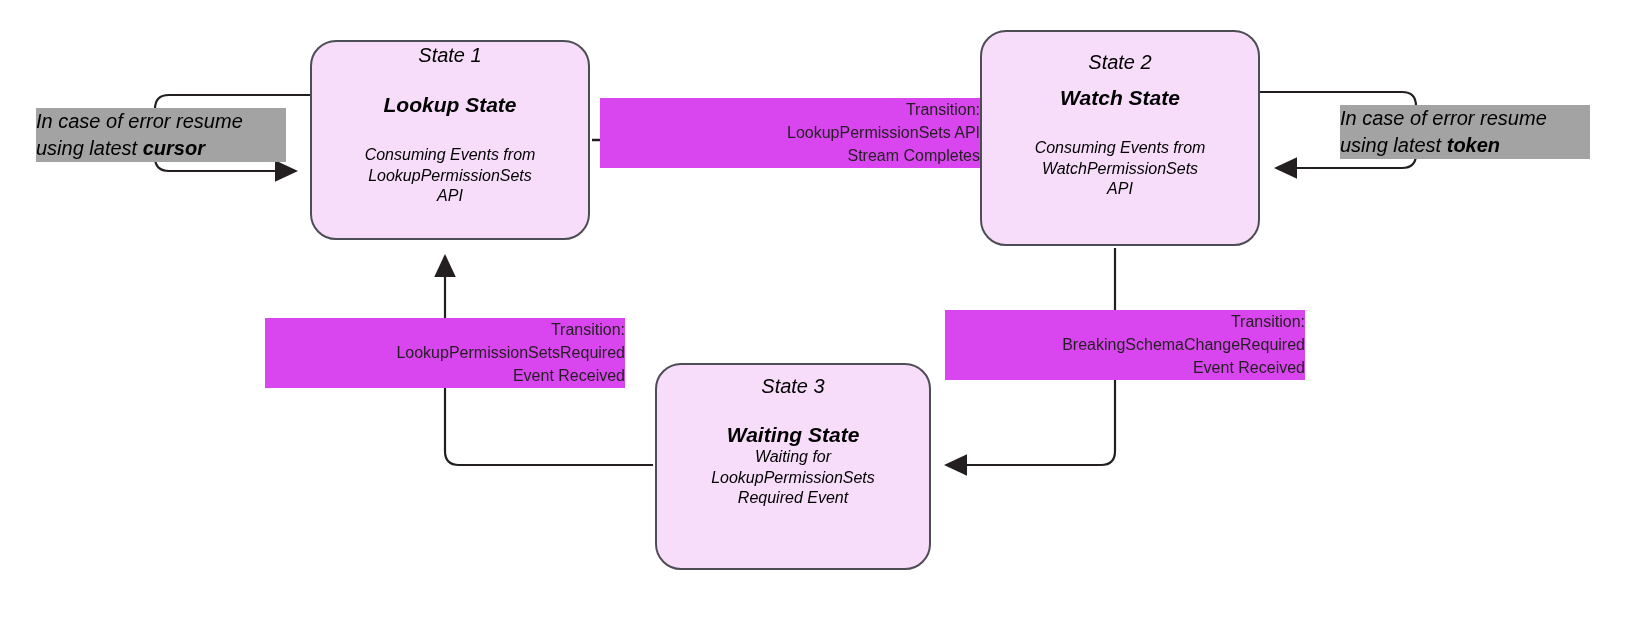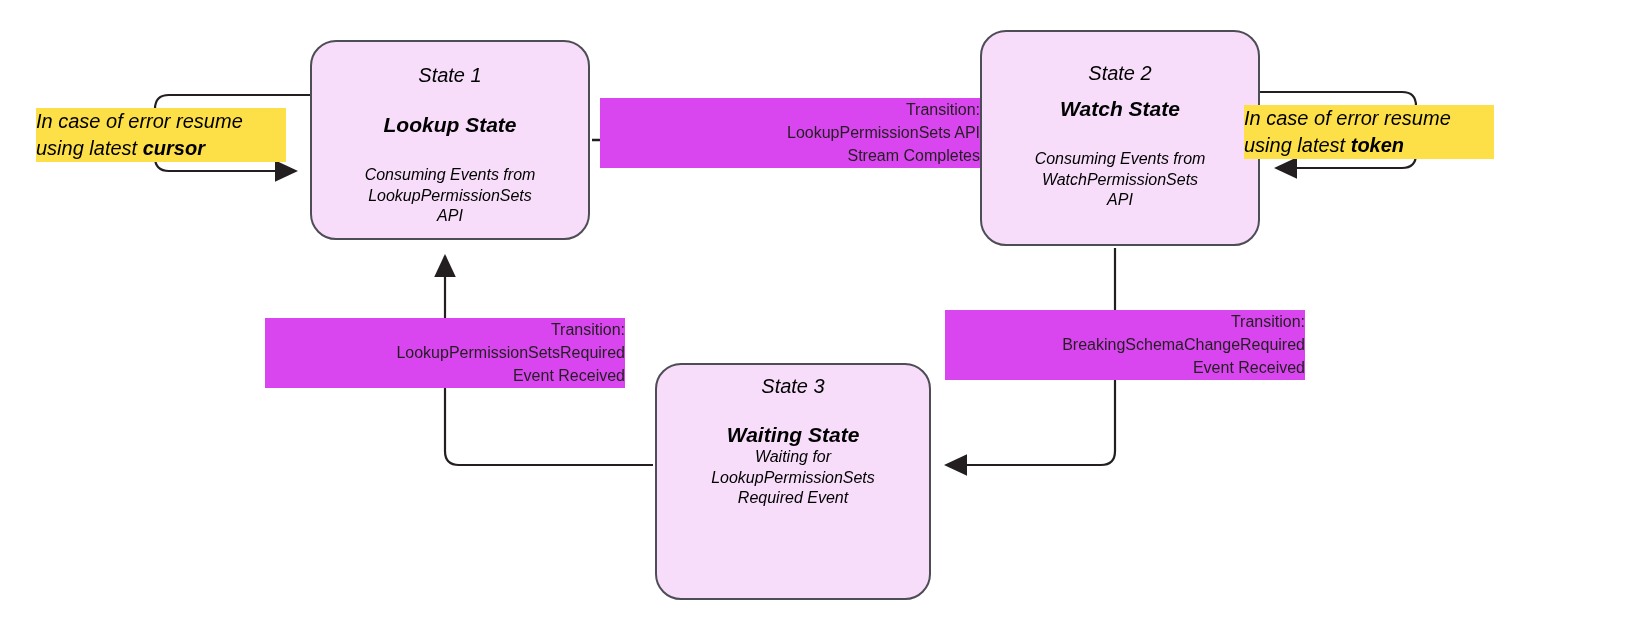--- a/index.html
+++ b/index.html
@@ -50,34 +50,34 @@
     font-style: italic;
     font-size: 16px;
     color: #000;
     text-align: center;
     line-height: 1.28;
     white-space: pre-line;
   }
   
   #state-1 {
     left: 310px; top: 40px; width: 280px; height: 200px;
-    padding-top: 22px;
+    padding-top: 2px;
   }
   #state-1 .state-title { margin-top: 26px; }
   #state-1 .state-desc  { margin-top: 28px; }
   
   #state-2 {
     left: 980px; top: 30px; width: 280px; height: 216px;
-    padding-top: 30px;
+    padding-top: 19px;
   }
   #state-2 .state-title { margin-top: 12px; }
   #state-2 .state-desc  { margin-top: 28px; }
   
   #state-3 {
-    left: 655px; top: 363px; width: 276px; height: 237px;
+    left: 655px; top: 363px; width: 276px; height: 207px;
     padding-top: 10px;
   }
   #state-3 .state-title { margin-top: 25px; }
   #state-3 .state-desc  { }
 
   .edge-label {
     position: absolute;
     font-size: 16px;
     color: #231f20;
     text-align: right;
@@ -86,29 +86,29 @@
     z-index: 8;
     background: #d946ef;
   }
   .note-label {
     position: absolute;
     font-size: 20px;
     font-style: italic;
     color: #000;
     line-height: 1.35;
     z-index: 8;
-    background: #fde047;
+    background: #a3a3a3;
   }
   .note-label b { font-weight: bold; font-style: italic; }
 
   #label-t1 { left: 600px; top: 98px; width: 380px; }
   #label-t2 { left: 265px; top: 318px; width: 360px; }
   #label-t3 { left: 945px; top: 310px; width: 360px; }
   #note-left  { left: 36px;  top: 108px; width: 250px; text-align: left; }
-  #note-right { left: 1244px; top: 105px; width: 250px; text-align: left; }
+  #note-right { left: 1340px; top: 105px; width: 250px; text-align: left; }
 </style>
 </head>
 <body>
 
 <svg id="canvas" viewBox="0 0 1646 640" xmlns="http://www.w3.org/2000/svg">
   <defs>
     <marker id="arrowhead" viewBox="0 0 12 12" refX="10.5" refY="6" markerWidth="11" markerHeight="11" orient="auto-start-reverse">
       <path d="M 0 0.6 L 11.5 6 L 0 11.4 z" fill="#231f20"></path>
     </marker>
   </defs>

